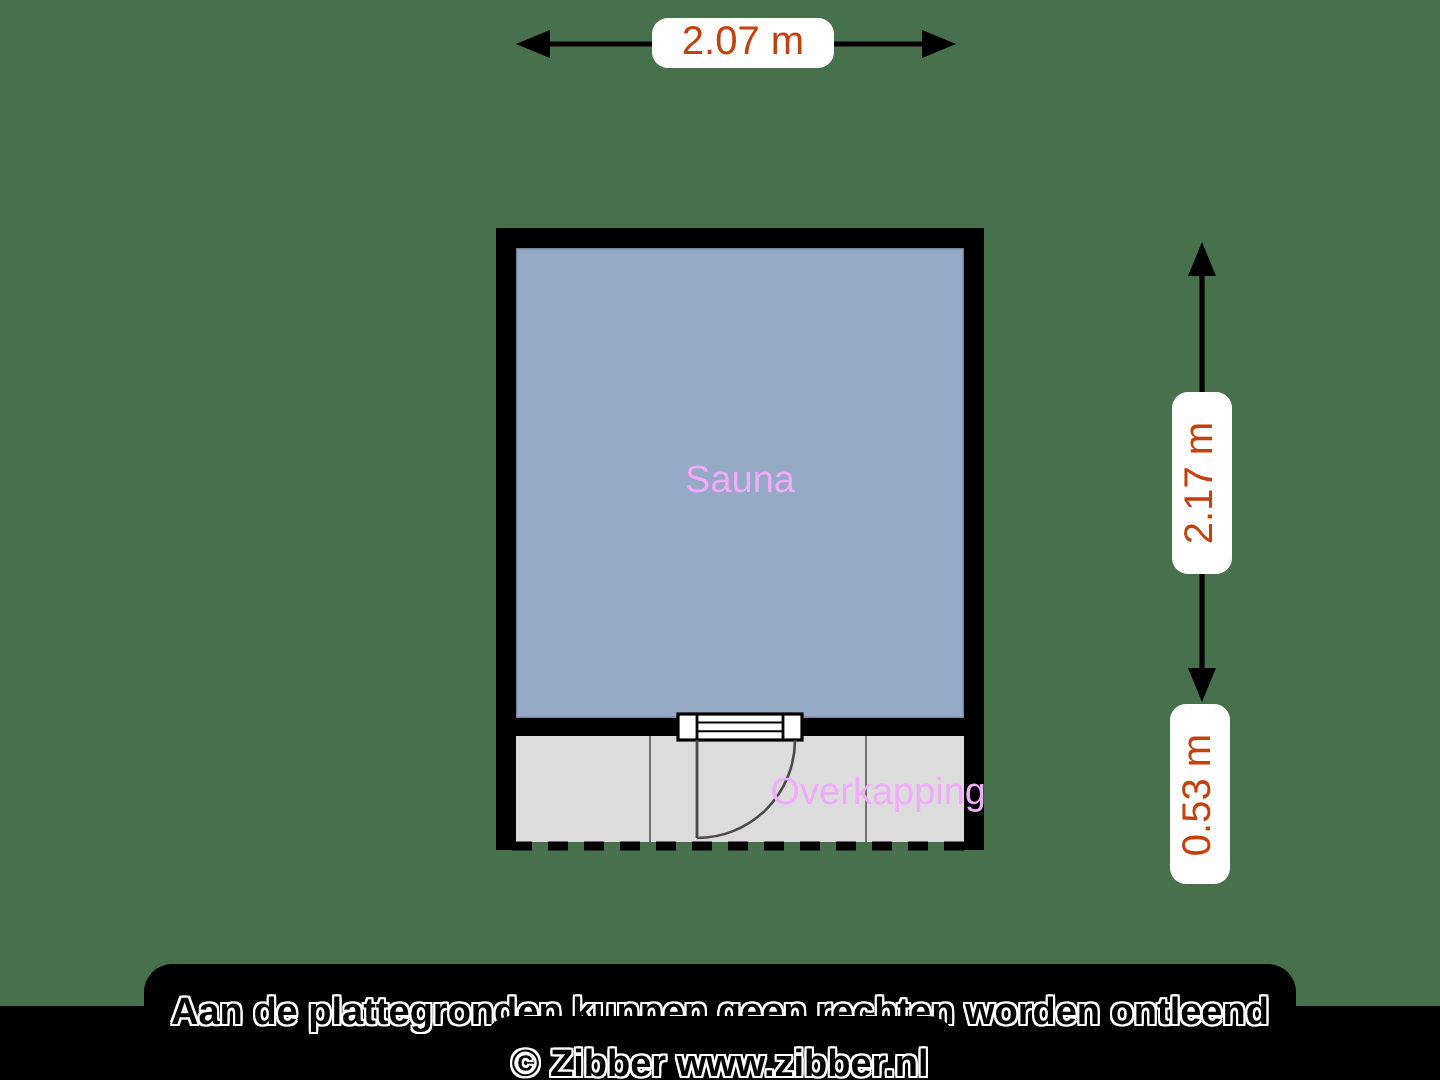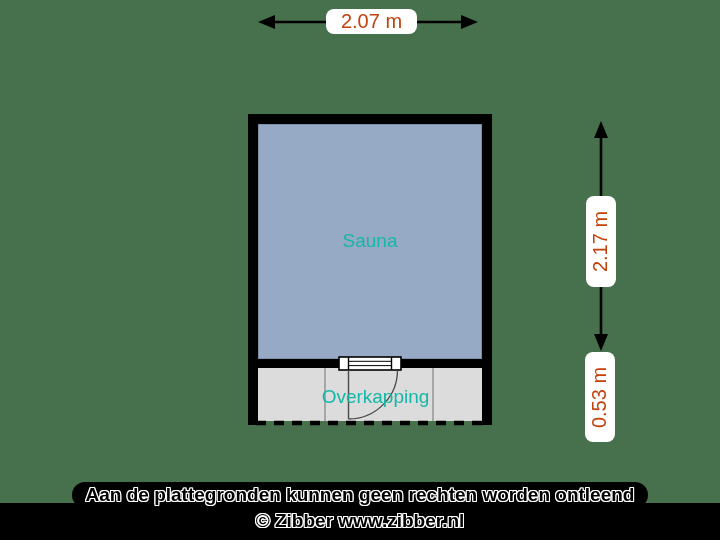--- a/index.html
+++ b/index.html
@@ -5,25 +5,25 @@
   html,body{margin:0;padding:0;background:#000;}
   #stage{position:relative;width:720px;height:540px;background:#000;overflow:hidden;
          font-family:"Liberation Sans", sans-serif;}
   .green-bg{position:absolute;left:0;top:0;width:720px;height:503px;background:#47714c;}
   svg{position:absolute;left:0;top:0;}
   
   .dim-label{position:absolute;background:#fff;border-radius:8px;display:flex;
              align-items:center;justify-content:center;color:#c2410c;font-size:20px;}
   .dim-label.vert span{transform:rotate(-90deg);white-space:nowrap;}
   
-  .room-label{position:absolute;color:#14b8a6;font-size:19px;text-align:center;}
+  .room-label{position:absolute;color:#f0abfc;font-size:19px;text-align:center;}
   
   .footer-line{position:absolute;left:0;right:0;text-align:center;}
   .footer-line span{display:inline-block;background:#000;border-radius:14px;
-        padding:2px 14px;color:#000;font-size:19px;font-weight:bold;
+        padding:14px 14px;color:#000;font-size:19px;font-weight:bold;
         text-shadow:-1px -1px 0 #fff,1px -1px 0 #fff,-1px 1px 0 #fff,1px 1px 0 #fff,
                     0 -1px 0 #fff,0 1px 0 #fff,-1px 0 0 #fff,1px 0 0 #fff;}
 </style>
 </head>
 <body>
 
 <div id="stage">
 
   <div class="green-bg"></div>
 
@@ -62,21 +62,21 @@
     </g>
 
     <g>
       <line x1="601" y1="128" x2="601" y2="344" stroke="#000" stroke-width="2.6"></line>
       <polygon points="601,121 594,138 608,138" fill="#000"></polygon>
       <polygon points="601,351 594,334 608,334" fill="#000"></polygon>
     </g>
   </svg>
 
   <div class="room-label" style="left:258px;top:230px;width:224px;">Sauna</div>
-  <div class="room-label" style="left:258px;top:386px;width:235px;">Overkapping</div>
+  <div class="room-label" style="left:258px;top:386px;width:235px;text-align:right;">Overkapping</div>
 
   <div class="dim-label" style="left:326px;top:9px;width:91px;height:25px;">
     <span>2.07 m</span>
   </div>
   <div class="dim-label vert" style="left:586px;top:196px;width:30px;height:91px;">
     <span>2.17 m</span>
   </div>
   <div class="dim-label vert" style="left:585px;top:352px;width:30px;height:90px;">
     <span>0.53 m</span>
   </div>

